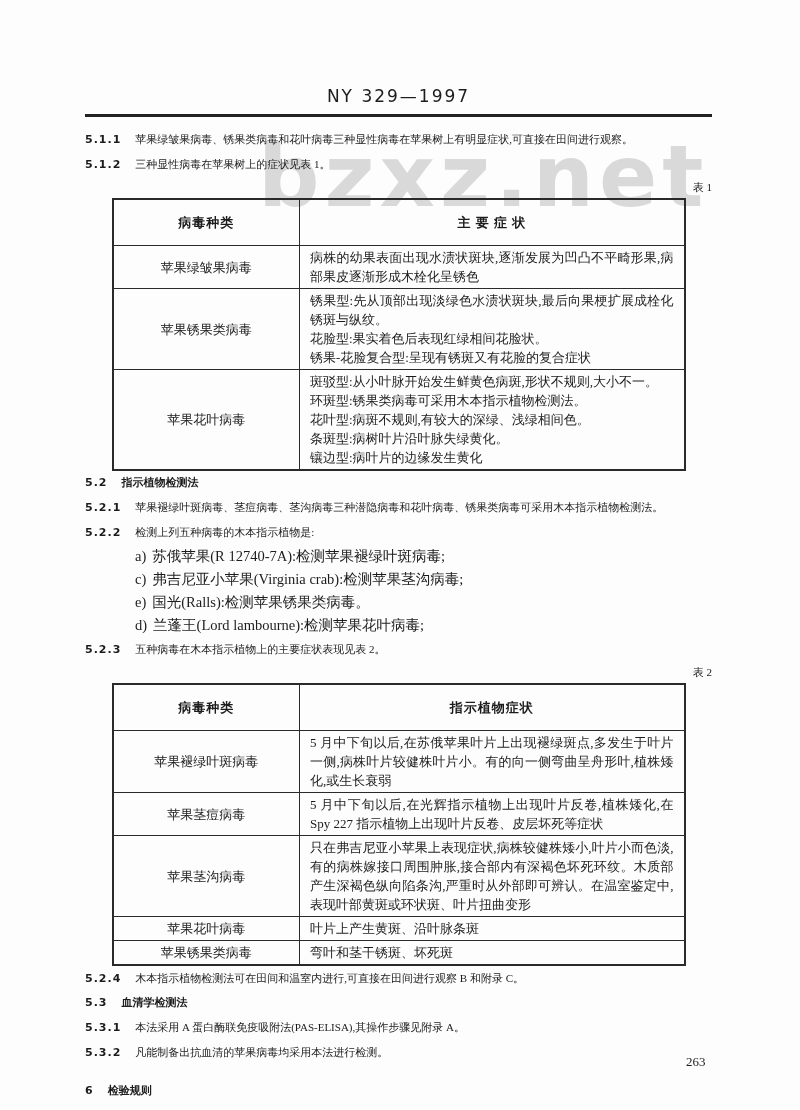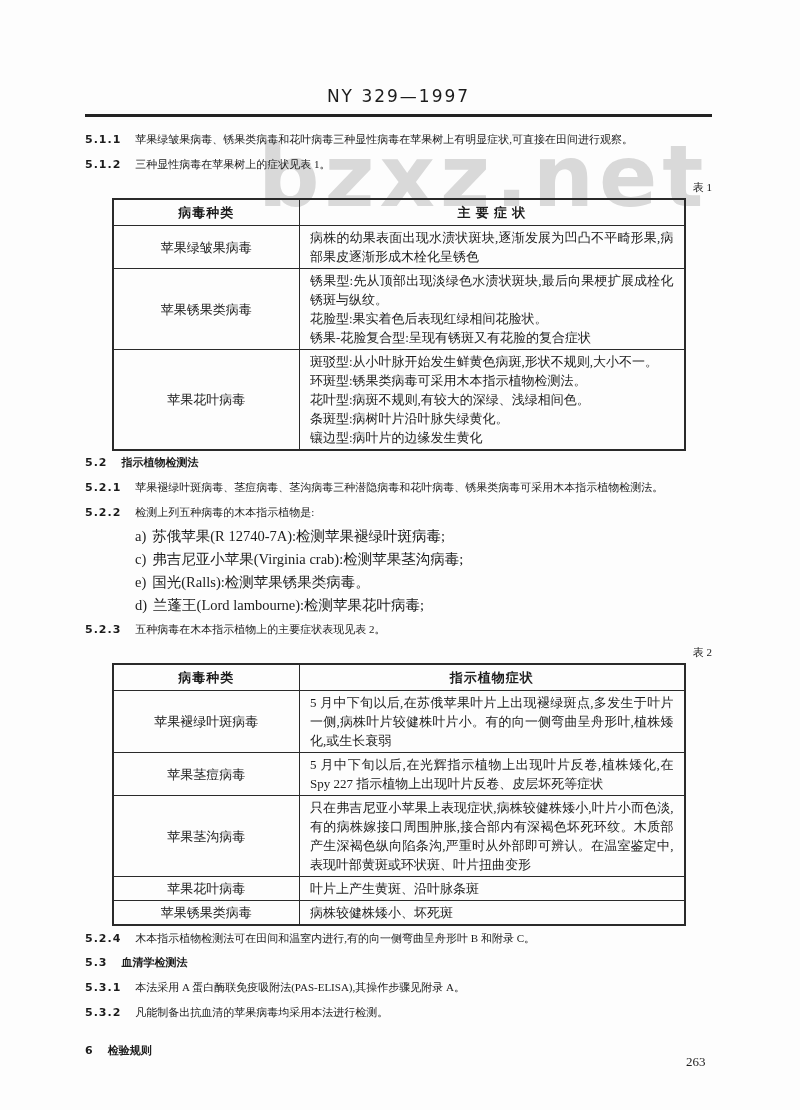--- a/index.html
+++ b/index.html
@@ -72,21 +72,21 @@
     border-collapse:collapse;
     border:2px solid #2a2a2a;
     font-size:13px;
   }
   table.sym-table th, table.sym-table td {
     border:1px solid #2a2a2a;
   }
   table.sym-table th {
     font-weight:bold;
     line-height:19px;
-    padding:3px 4px;
+    padding:13px 4px;
     letter-spacing:1px;
   }
   table.sym-table td.virus-cell {
     width:187px;
     text-align:center;
     vertical-align:middle;
     padding:2px 4px;
     line-height:19px;
   }
   table.sym-table td.sym-cell {
@@ -213,28 +213,28 @@
       </tr>
       <tr>
         <td class="virus-cell">苹果花叶病毒</td>
         <td class="sym-cell">
           <div class="sym-line">叶片上产生黄斑、沿叶脉条斑</div>
         </td>
       </tr>
       <tr>
         <td class="virus-cell">苹果锈果类病毒</td>
         <td class="sym-cell">
-          <div class="sym-line">病株较健株矮小、坏死斑</div>
+          <div class="sym-line">弯叶和茎干锈斑、坏死斑</div>
         </td>
       </tr>
     </tbody>
       </table>
 
     <p class="para">
-      <span class="num">5.2.4</span><span>木本指示植物检测法可在田间和温室内进行,有的向一侧弯曲呈舟形叶 B 和附录 C。</span>
+      <span class="num">5.2.4</span><span>木本指示植物检测法可在田间和温室内进行,可直接在田间进行观察 B 和附录 C。</span>
     </p>
 
     <p class="para heading">
       <span class="num">5.3</span><span>血清学检测法</span>
     </p>
 
     <p class="para">
       <span class="num">5.3.1</span><span>本法采用 A 蛋白酶联免疫吸附法(PAS-ELISA),其操作步骤见附录 A。</span>
     </p>
 

